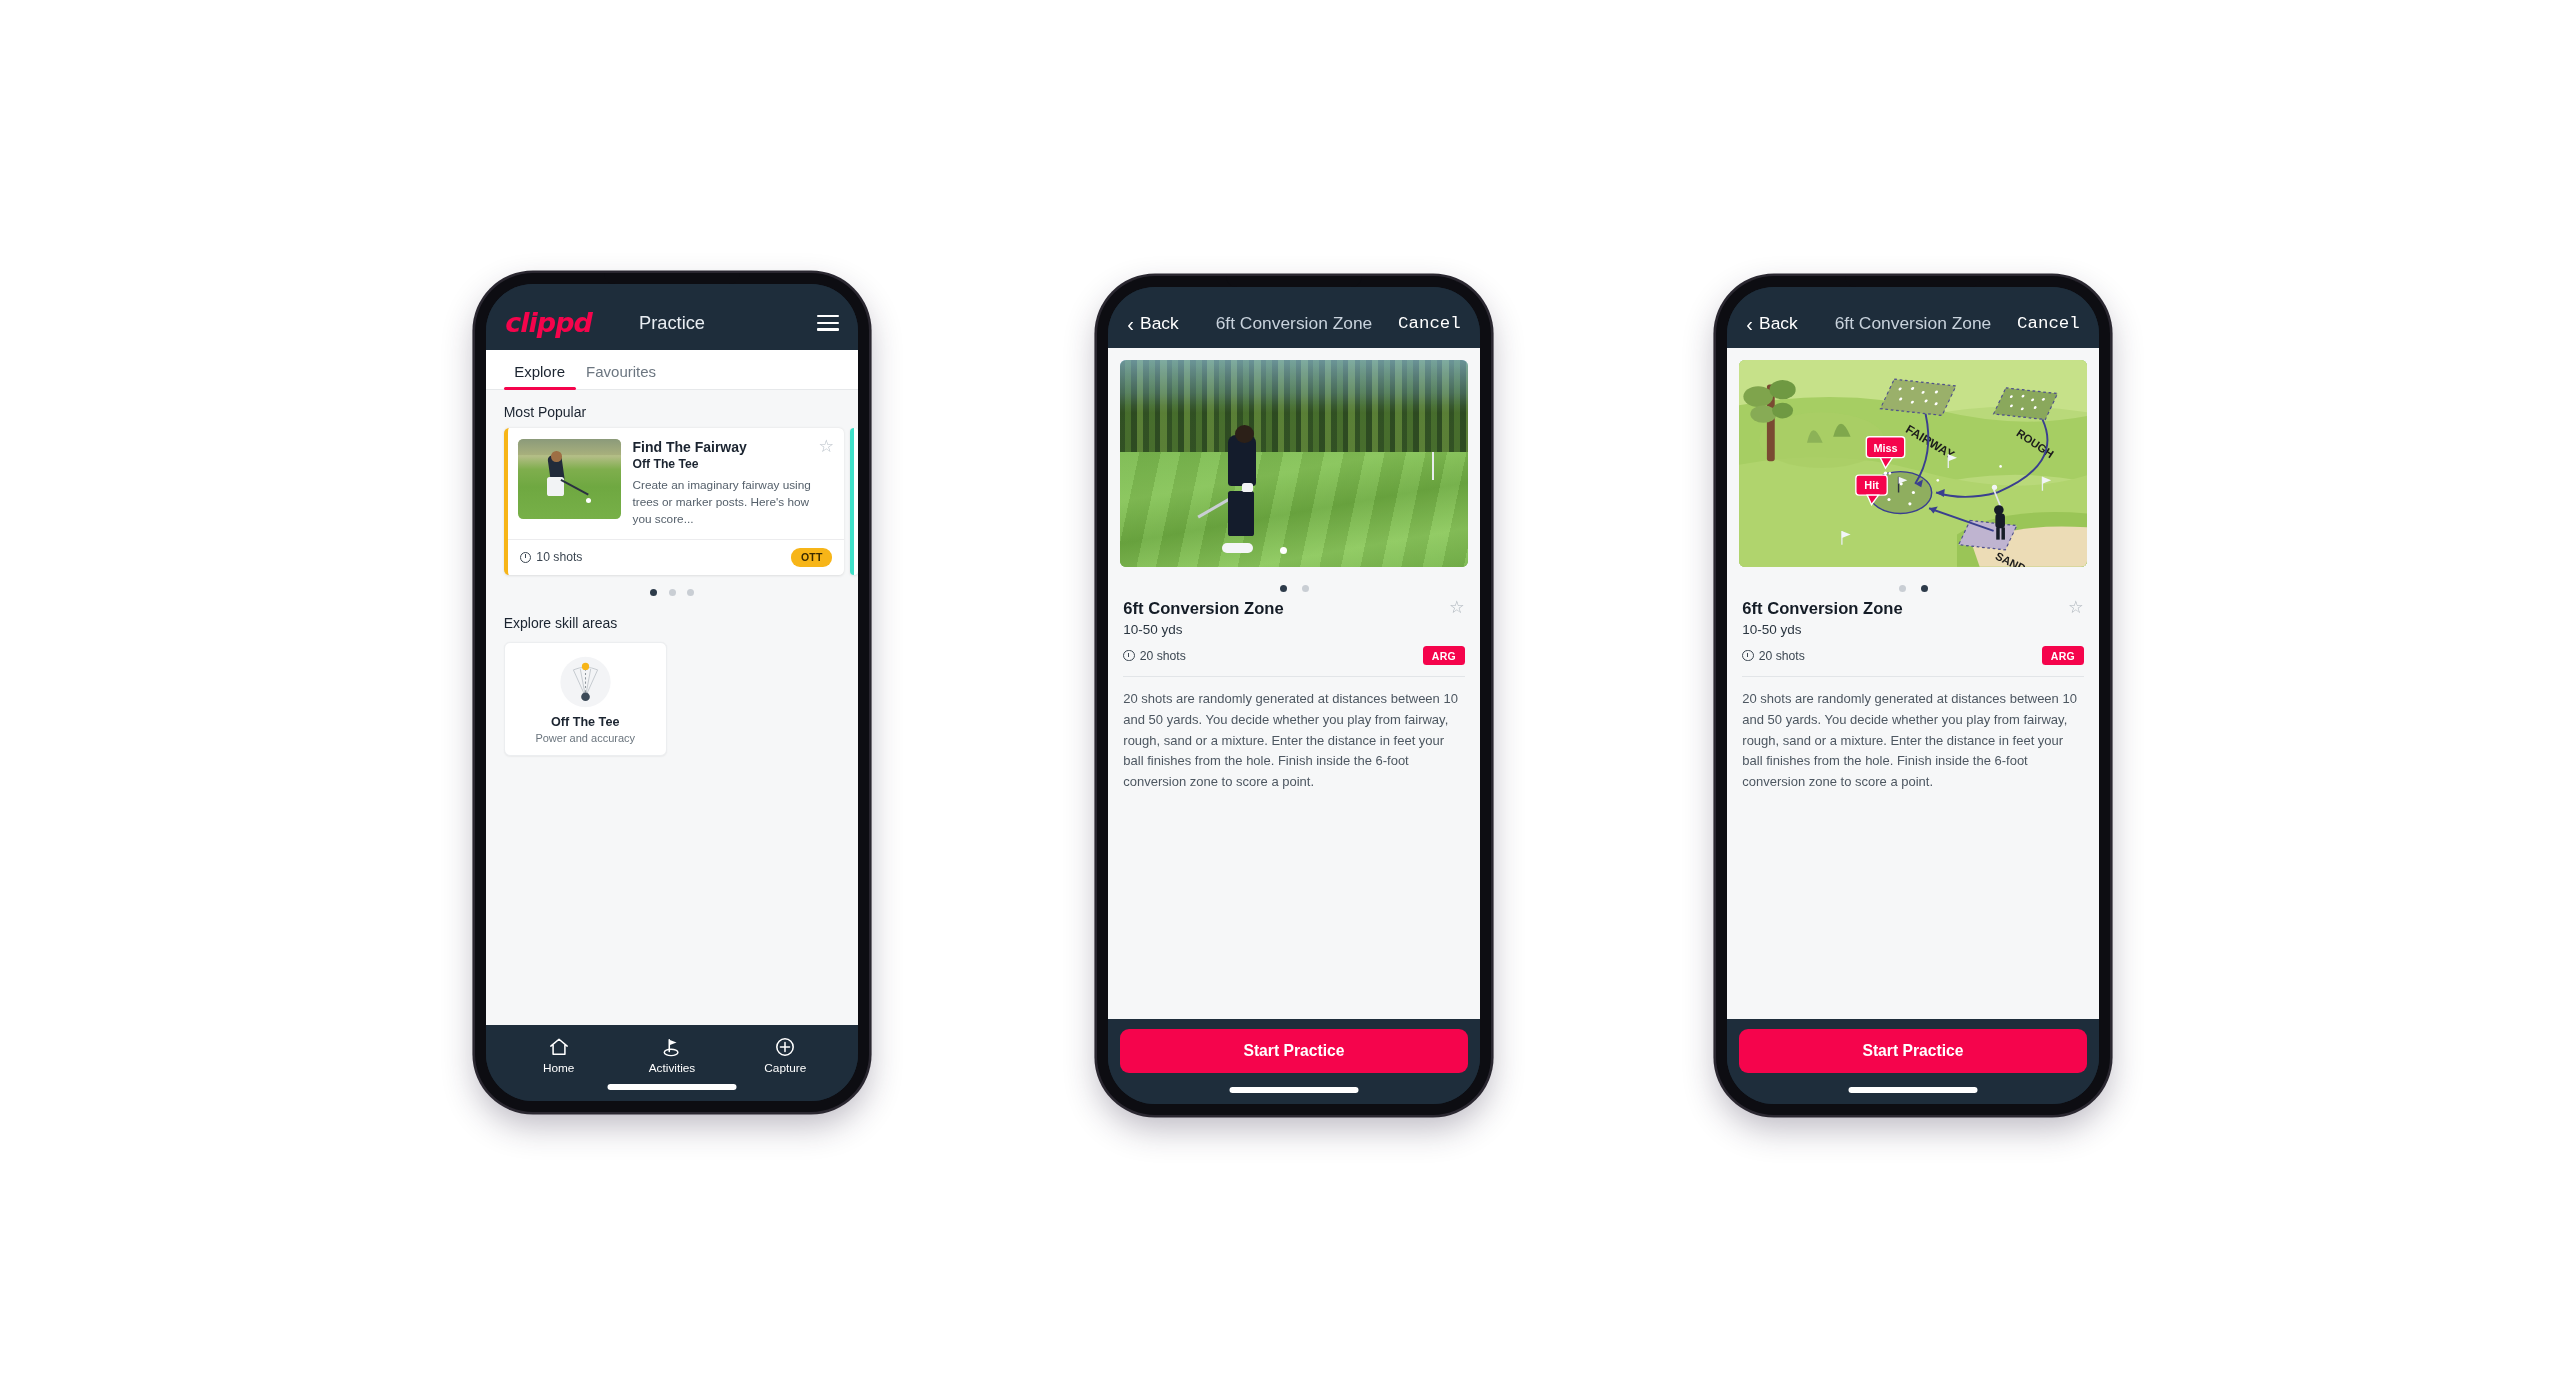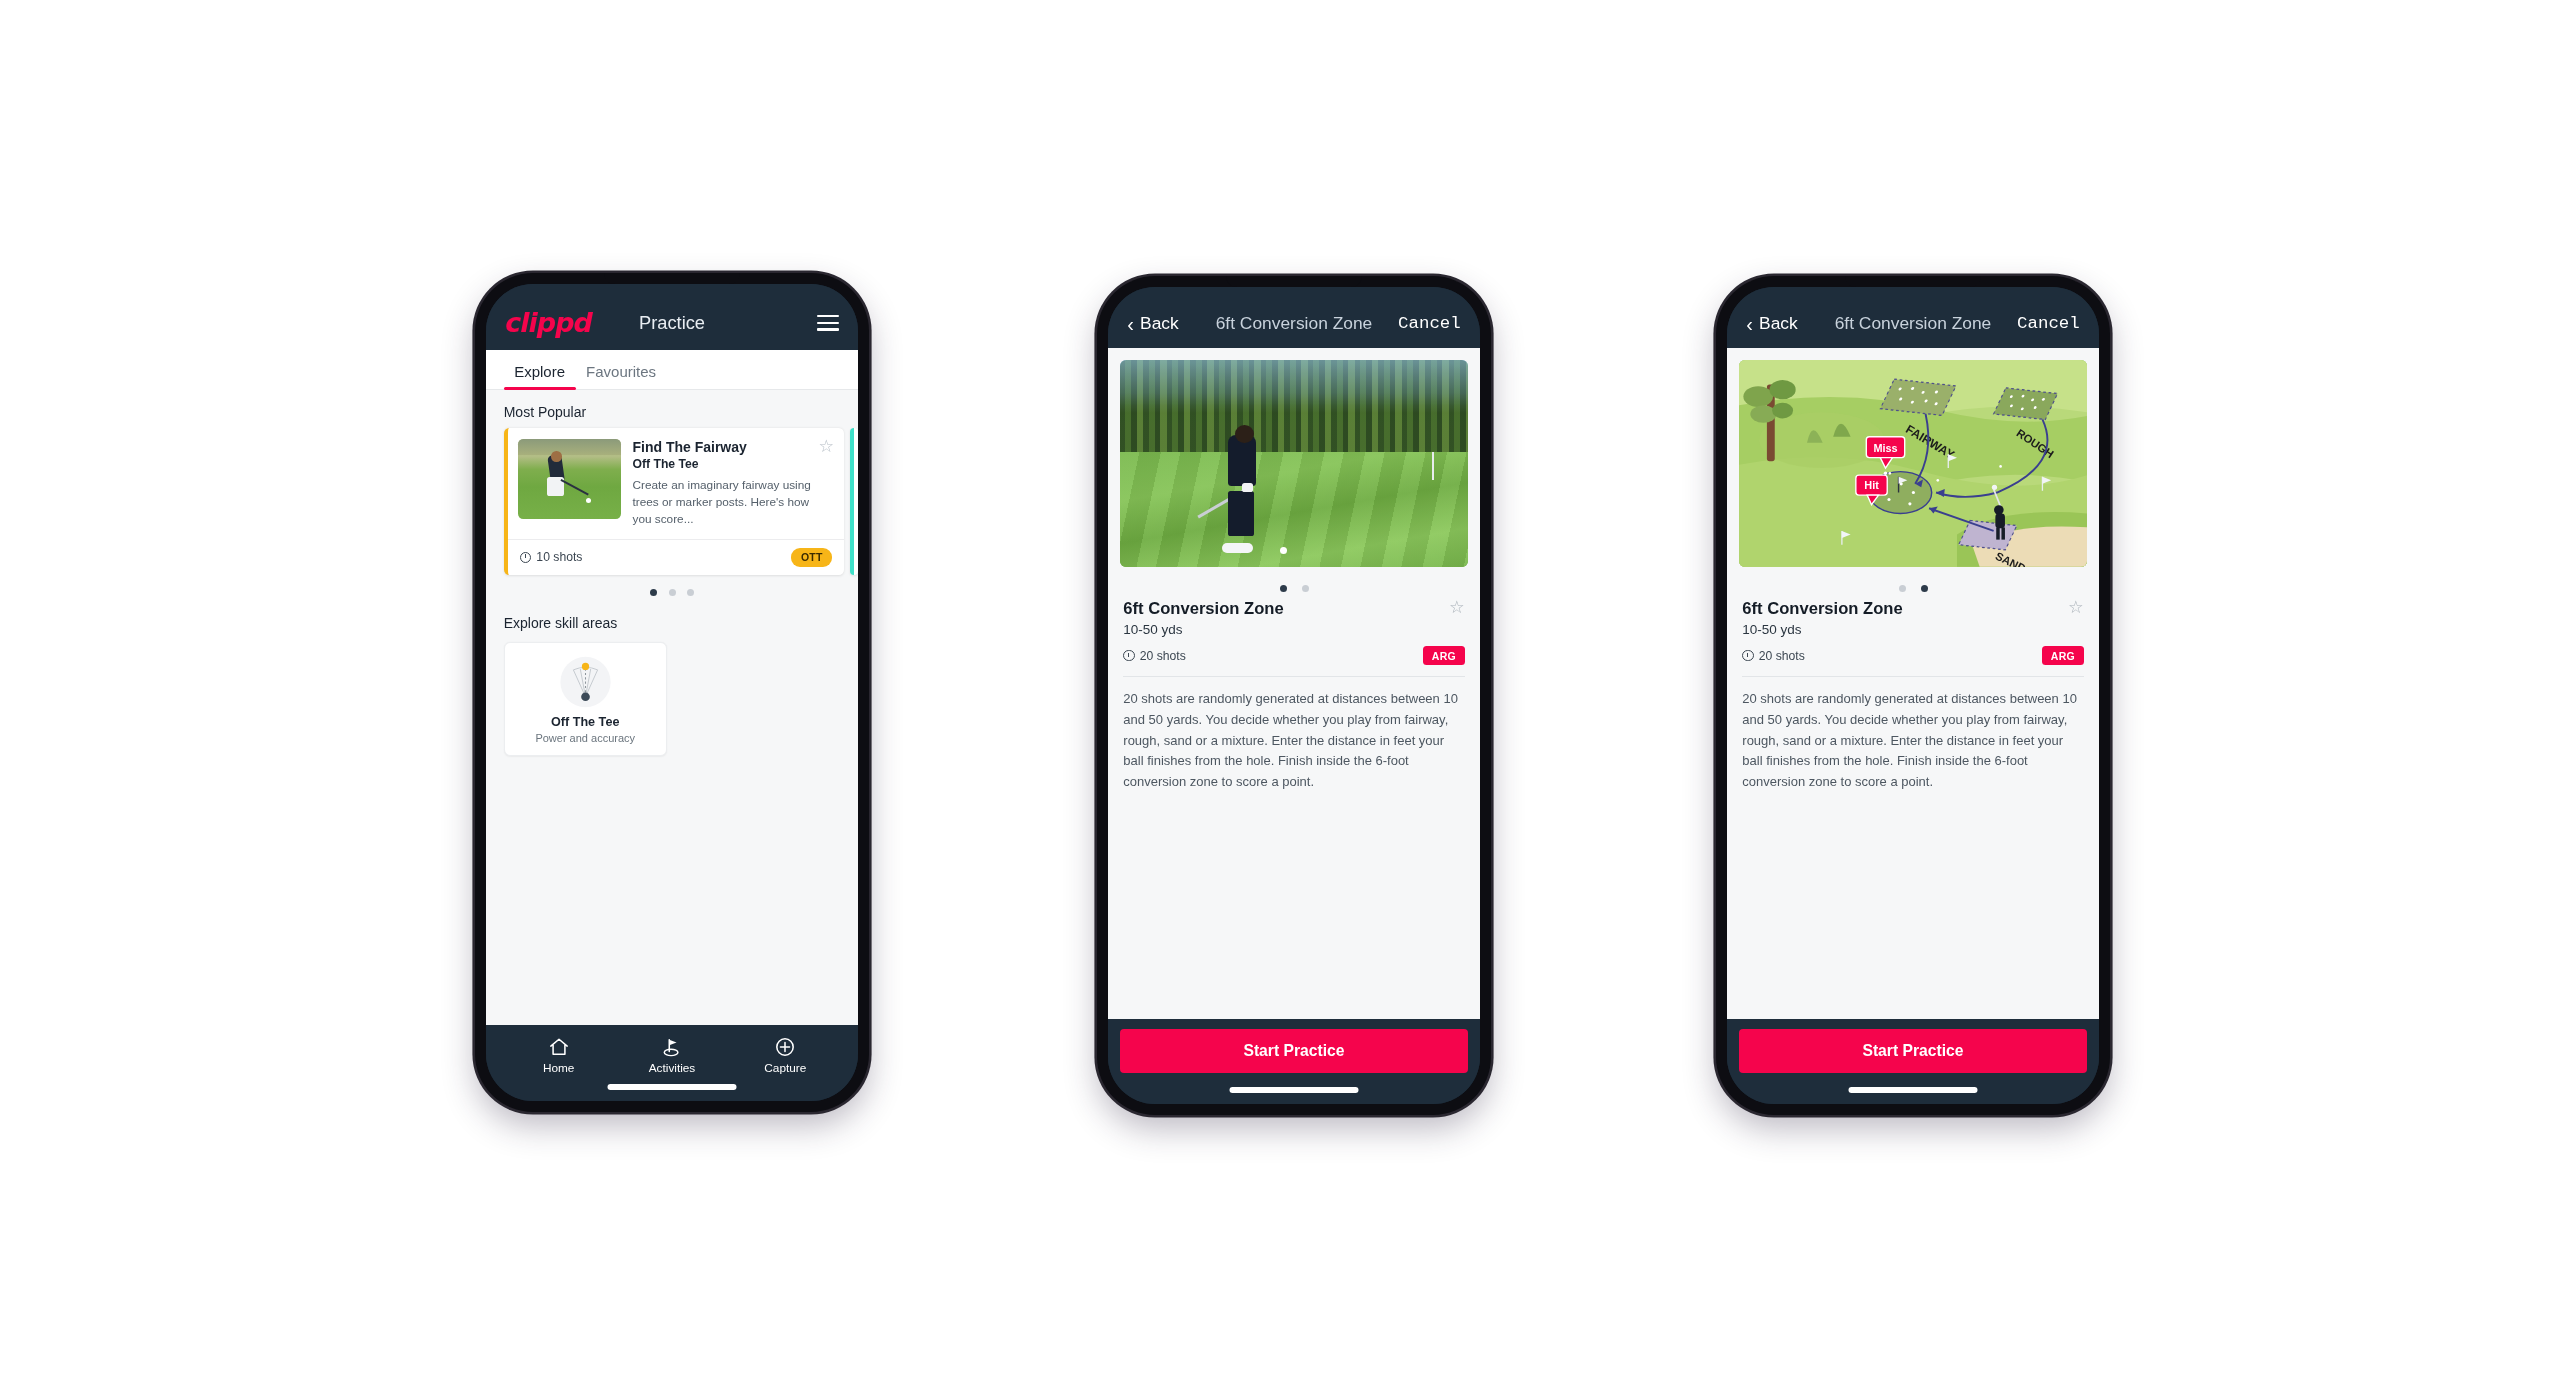--- a/index.html
+++ b/index.html
@@ -185,21 +185,21 @@
   .d-yds { font-size: 13.5px; color: #2b3641; margin-top: 3.5px; font-weight: 400; }
   .d-meta { display: flex; align-items: center; justify-content: space-between; margin-top: 8.7px; }
   .badge-arg { font-size: 10.5px; font-weight: 700; color: #ffffff; background: #f5044c; border-radius: 3.5px; padding: 3.5px 8.7px; letter-spacing: 0.3px; }
   .hr { height: 0.9px; background: #e2e5e8; margin: 11.3px 0 12.2px; }
   .d-desc { font-size: 13px; line-height: 1.58; color: #4d5761; }
 
   .cta-wrap { background: #1e2d3b; flex: 0 0 auto; padding: 9.6px 11.3px 31px; }
   .cta {
     display: block; width: 100%; border: none; cursor: pointer;
     background: #f5044c; color: #ffffff; font-size: 15.7px; font-weight: 700;
-    padding: 13px 0; border-radius: 4px; font-family: inherit;
+    padding: 13px 0; border-radius: 9px; font-family: inherit;
   }
 </style>
 </head>
 <body>
 
 <div class="stage">
 
   <div class="phone" style="left:475px; top:273px; width:394px; height:839px;">
     <div class="notch"></div>
     <div class="screen">

